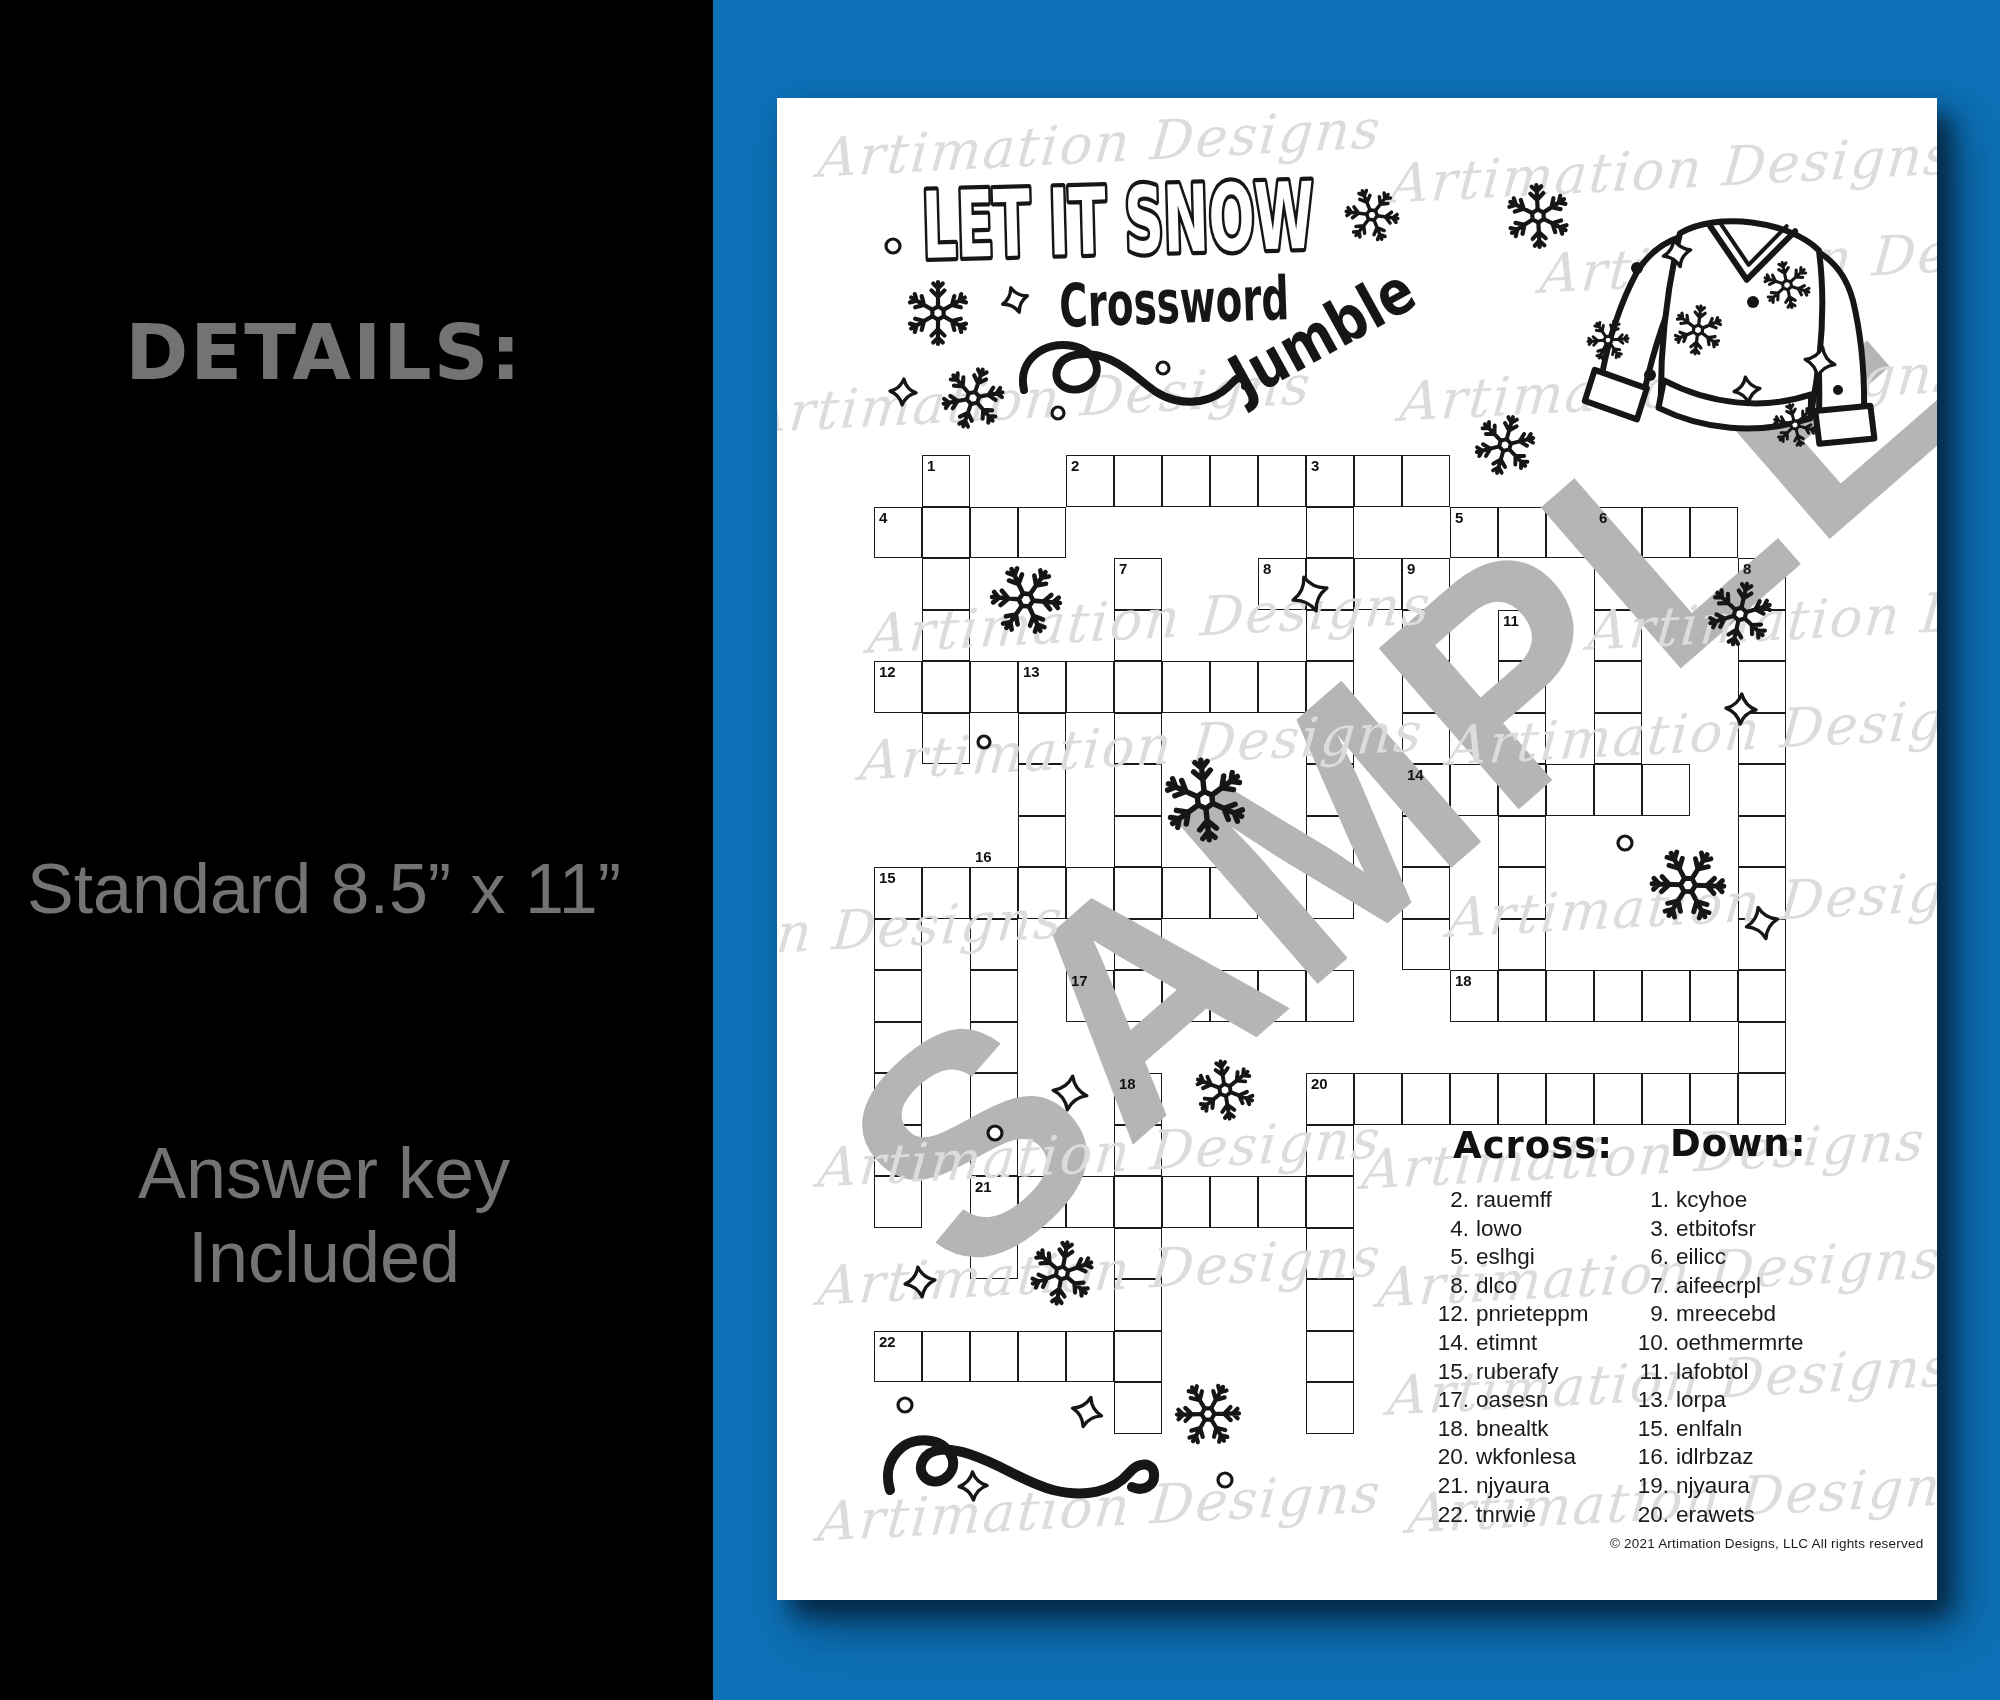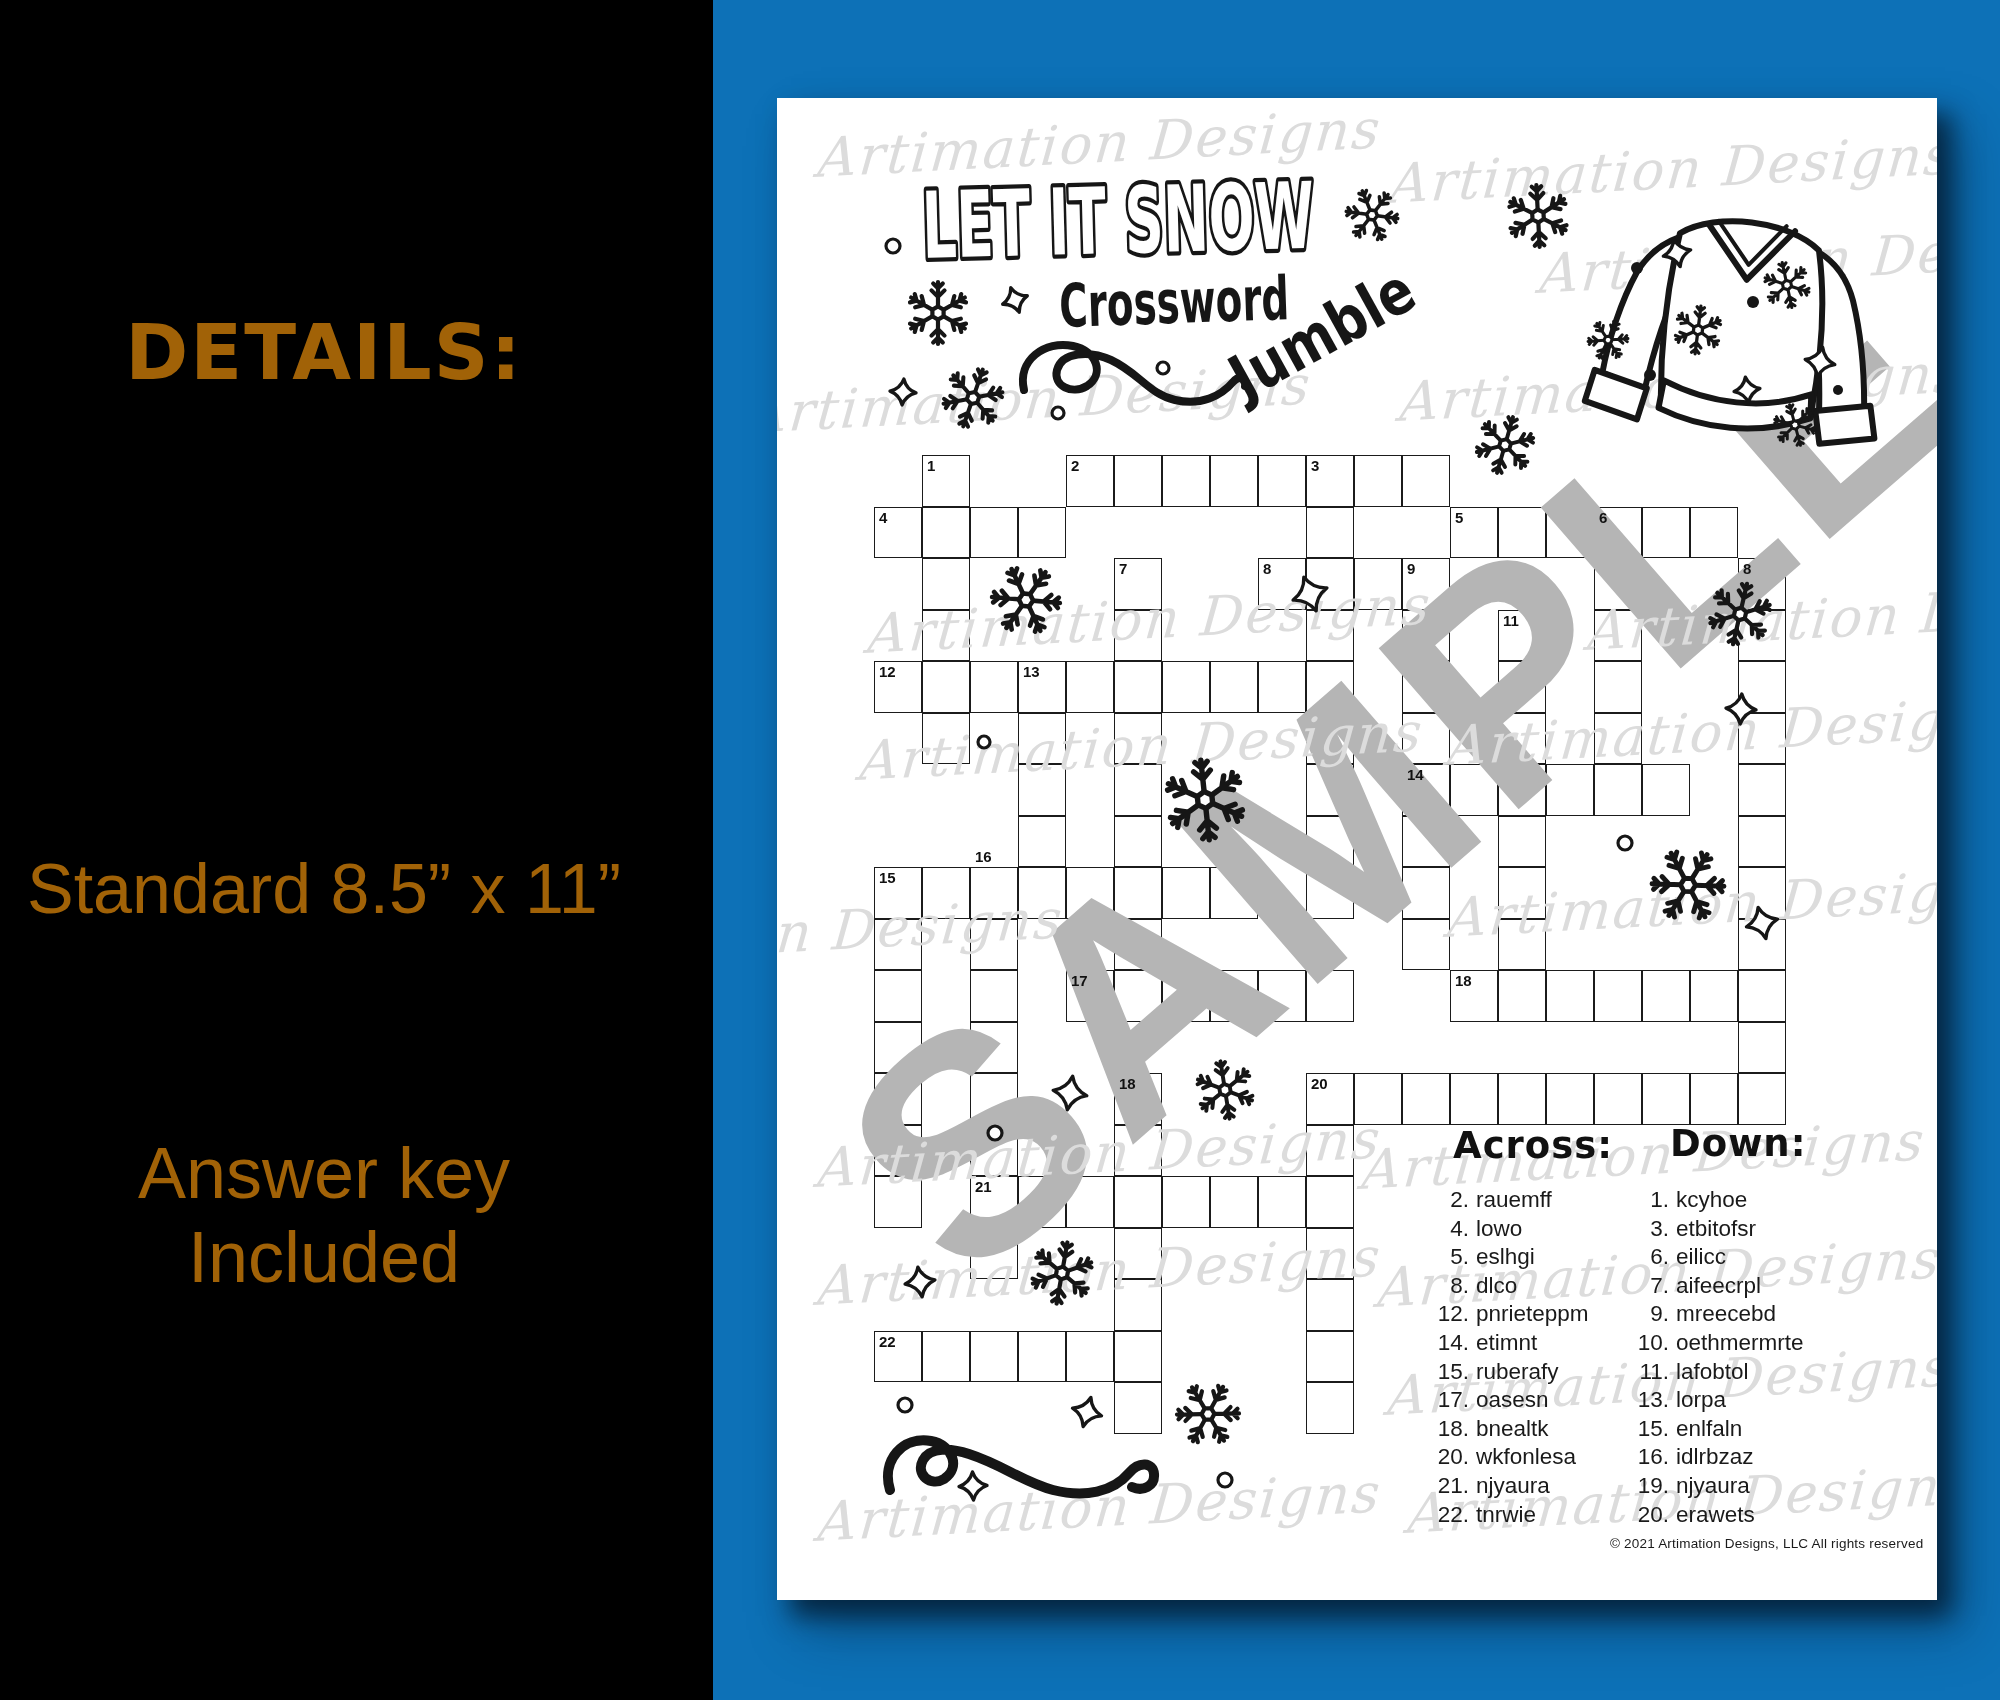--- a/index.html
+++ b/index.html
@@ -1,18 +1,18 @@
 <!DOCTYPE html>
 <html><head>
 <meta charset="utf-8">
 <style>
   html,body{margin:0;padding:0;background:#000;}
   #canvas{position:relative;width:2000px;height:1700px;overflow:hidden;background:#0d71b7;font-family:"Liberation Sans",sans-serif;}
   
-  #details-panel{position:absolute;left:0;top:0;width:713px;height:1700px;background:#000;color:#a16207;z-index:5;}
+  #details-panel{position:absolute;left:0;top:0;width:713px;height:1700px;background:#000;color:#737373;z-index:5;}
   .panel-block{position:absolute;left:0;width:648px;text-align:center;}
   #details-heading{top:308px;font-size:76px;font-weight:800;letter-spacing:2px;font-family:"DejaVu Sans",sans-serif;}
   #para1{top:463px;font-size:50px;line-height:53px;}
   #para2{top:845px;font-size:70px;line-height:88px;}
   #para3{top:1131px;font-size:72px;line-height:84px;}
   
   #paper{position:absolute;left:777px;top:98px;width:1160px;height:1502px;background:#fff;overflow:hidden;
          box-shadow:14px 16px 24px rgba(4,24,44,.78), 26px 30px 50px rgba(4,24,44,.35);}
   
   .cell{position:absolute;width:48px;height:51.5px;border:1.7px solid #1b1b1b;background:#fff;box-sizing:border-box;z-index:1;}

